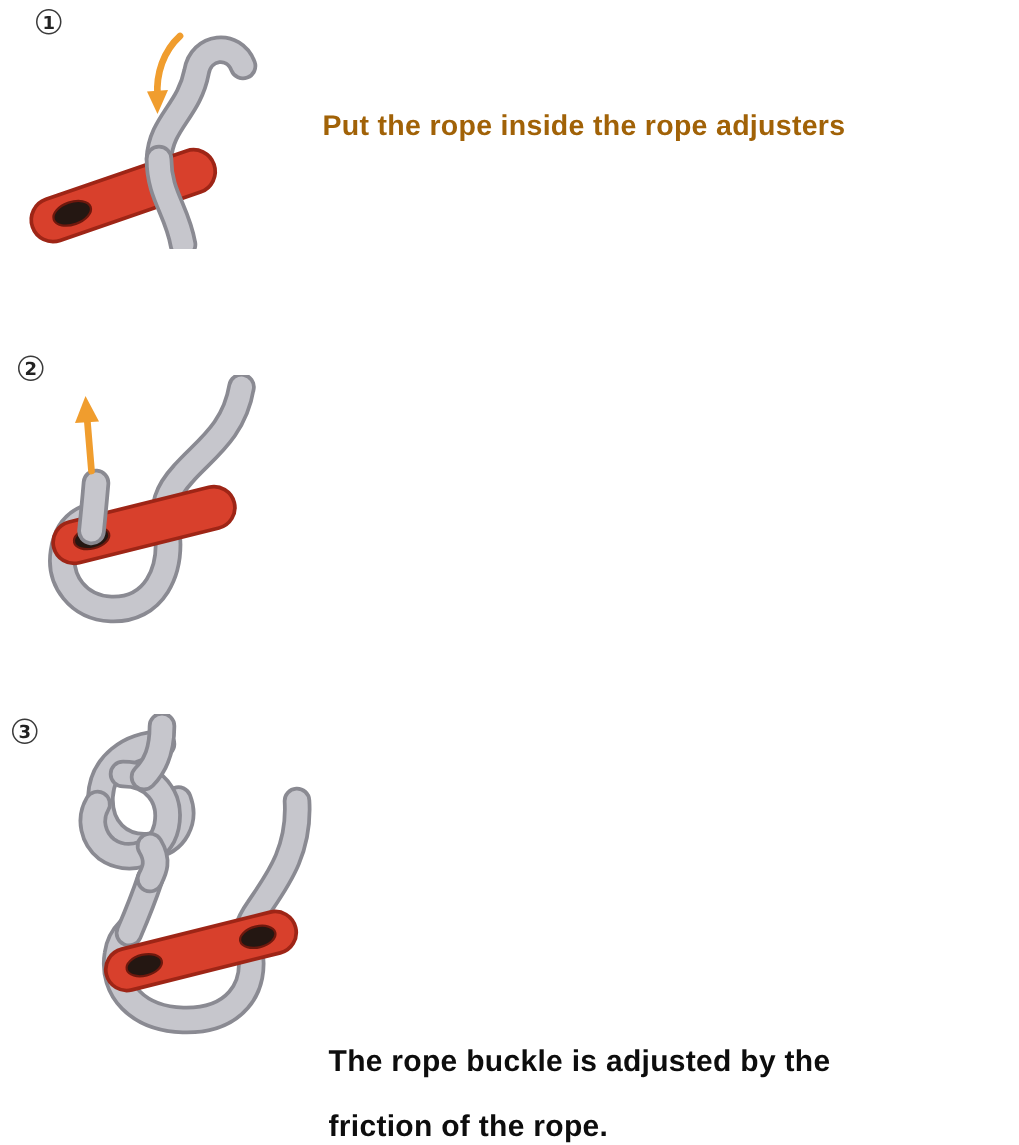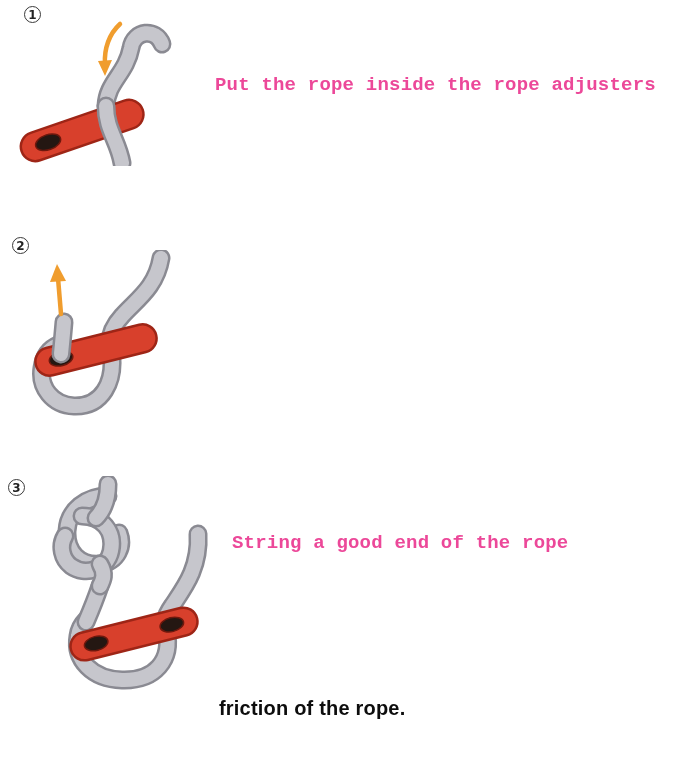--- a/index.html
+++ b/index.html
@@ -18,24 +18,23 @@
     color:#222;
     font-size:12px;font-weight:bold;
     display:flex;align-items:center;justify-content:center;
     font-family:"DejaVu Sans", sans-serif;
     box-sizing:border-box;
   }
   .caption{
     position:absolute;
     font-weight:700;
     font-size:19px;
-    color:#ec4899;
+    color:#a16207;
     white-space:nowrap;
     letter-spacing:0.2px;
-    font-family:Liberation Mono, monospace;
   }
   .footer-text{
     position:absolute;
     left:219px;top:687px;
     font-weight:700;
     font-size:20px;
     color:#0d0d0d;
     line-height:43px;
     white-space:nowrap;
     letter-spacing:0.2px;
@@ -131,19 +130,19 @@
       <path class="rope-i" d="M 88,88 C 94,98 91,104 88,110"></path>
     </g>
 
     <g transform="rotate(-14 122 158)">
       <rect class="buckle-rect" x="57" y="144" width="130" height="28" rx="14" fill="#d8402c"></rect>
       <ellipse class="hole" cx="83" cy="158" rx="12" ry="7" fill="#241712"></ellipse>
       <ellipse class="hole" cx="161" cy="158" rx="12" ry="7" fill="#241712"></ellipse>
     </g>
   </svg>
 
-  <div class="caption" style="left:232px;top:532px;">String a good end of the rope</div>
 
   <div class="footer-text">
+    <div>The rope buckle is adjusted by the</div>
     <div>friction of the rope.</div>
   </div>
 
 </div>
 
 </body></html>

